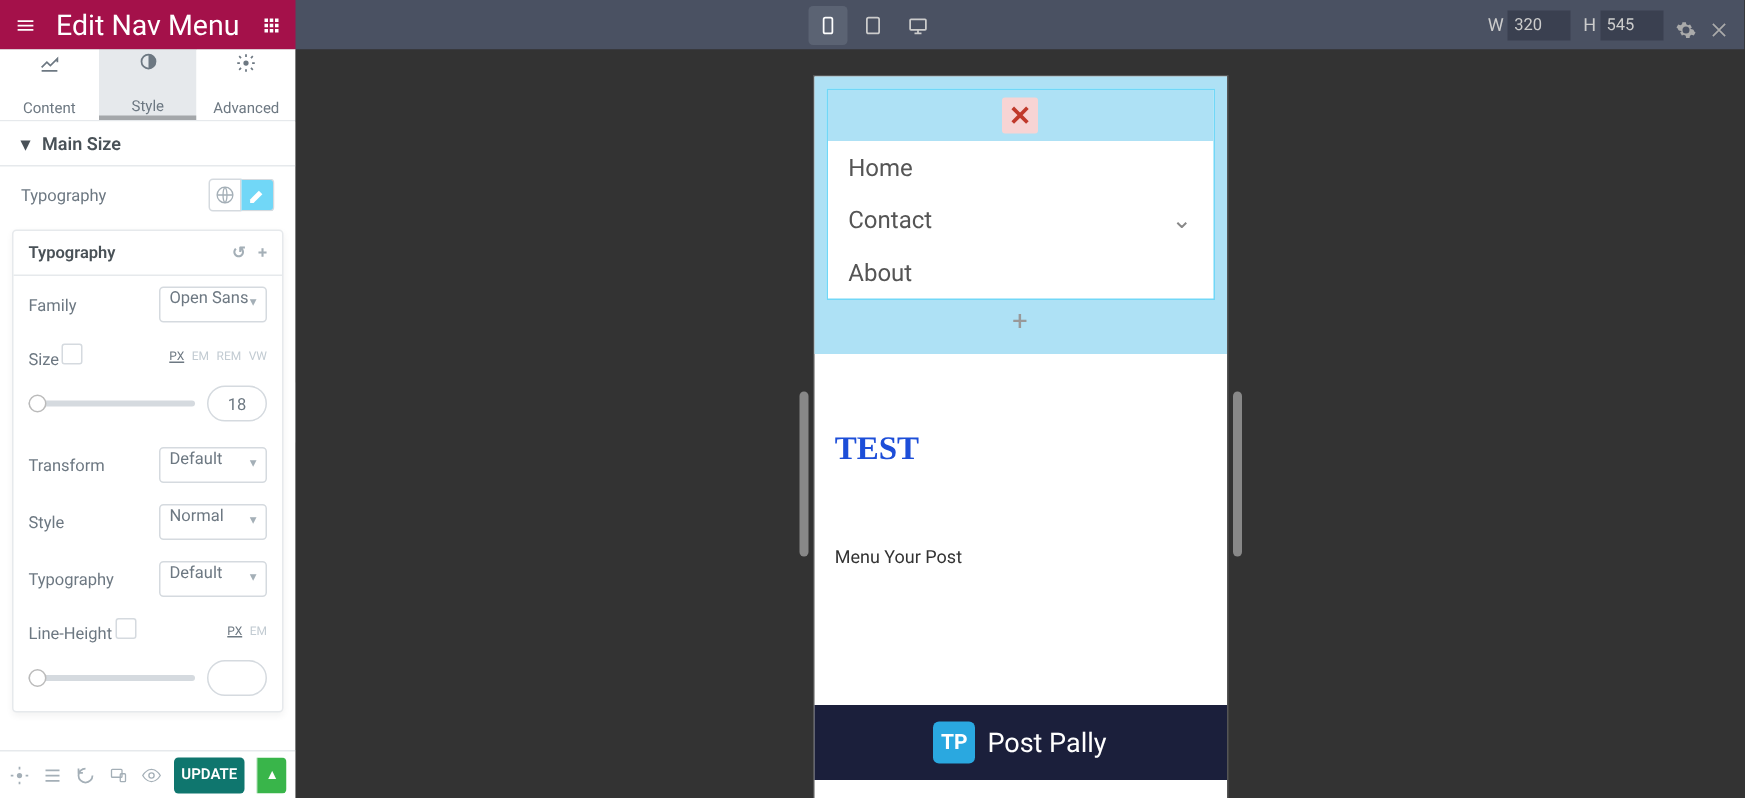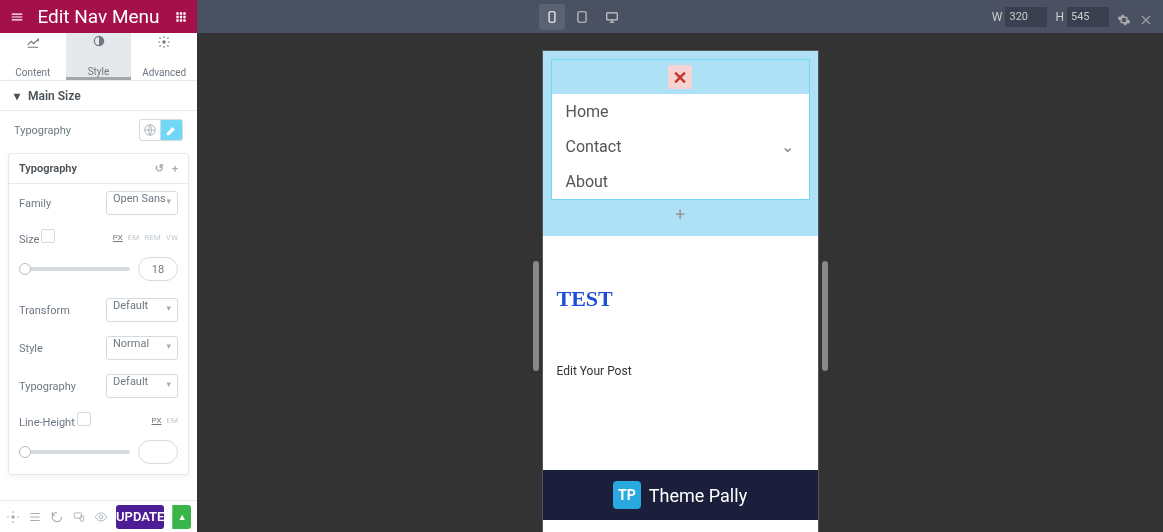--- a/index.html
+++ b/index.html
@@ -36,21 +36,21 @@
 .units{display:flex;gap:5px;font-size:8px;color:#c2cbd2}
 .units .u{cursor:pointer}
 .units .u.active{color:#6d7882;text-decoration:underline}
 .slider-row{display:flex;align-items:center;gap:8px;padding:4px 10px 10px}
 .slider{flex:1;height:4px;background:#d5dadf;border-radius:2px;position:relative;cursor:pointer}
 .slider .thumb{position:absolute;width:12px;height:12px;background:#fff;border:1px solid #bbb;border-radius:50%;top:-4px;left:0}
 .numbox{width:40px;height:24px;border:1px solid #d5dadf;border-radius:12px;font-size:11px;text-align:center;color:#6d7882}
 .sq{width:14px;height:14px;border:1px solid #d5dadf;border-radius:2px;cursor:pointer;display:inline-block;margin-left:2px}
 .footer{position:absolute;bottom:0;left:0;width:197px;height:32px;background:#fff;border-top:1px solid #e6e9ec;display:flex;align-items:center;padding:0 6px;gap:8px}
 .ft-icon{color:#a4afb7;cursor:pointer;display:flex}
-.update-btn{flex:1;height:24px;background:#4c1d95;color:#fff;font-size:13px;font-weight:600;border:none;border-radius:3px;cursor:pointer}
+.update-btn{flex:1;height:24px;background:#0f766e;color:#fff;font-size:10px;font-weight:600;border:none;border-radius:3px;cursor:pointer}
 .update-caret{width:20px;height:24px;background:#39b54a;color:#fff;border:none;border-left:1px solid rgba(255,255,255,0.3);border-radius:0 3px 3px 0;cursor:pointer;font-size:9px}
 .canvas{position:absolute;left:197px;right:0;top:33px;bottom:0;background:#333;display:flex;justify-content:center;padding-top:18px}
 .device{width:275px;background:#fff;height:100%;position:relative;box-shadow:0 0 0 1px #555}
 .sec{background:#aee1f5;padding:8px}
 .menu-box{background:#fff;border:1px solid #71d7f7}
 .close-row{height:34px;display:flex;align-items:center;justify-content:center;background:#aee1f5}
 .close-x{width:24px;height:24px;background:#f7d4d4;color:#c0392b;display:flex;align-items:center;justify-content:center;font-weight:bold;font-size:18px;cursor:pointer;border-radius:2px}
 .mitem{padding:8px 14px;font-size:16px;color:#555;cursor:pointer;display:flex;align-items:center}
 .mitem .chev{margin-left:auto;color:#888}
 .add-row{height:28px;display:flex;align-items:center;justify-content:center;color:#999;cursor:pointer;background:#aee1f5;font-size:18px}
@@ -261,20 +261,20 @@
         <div class="mitem">
             <span>Contact</span>
             <span class="chev">⌄</span>
           </div>
         <div class="mitem">About</div>
       </div>
       <div class="add-row">+</div>
     </div>
     <div class="content">
       <div class="h-test">TEST</div>
-      <div class="edit-post">Edit Your Post</div>
+      <div class="edit-post">Menu Your Post</div>
     </div>
     <div class="foot-widget">
       <div class="tp-logo">TP</div>
-      <span>Theme Pally</span>
+      <span>Post Pally</span>
     </div>
   </div>
 </div>
 
 </body></html>

